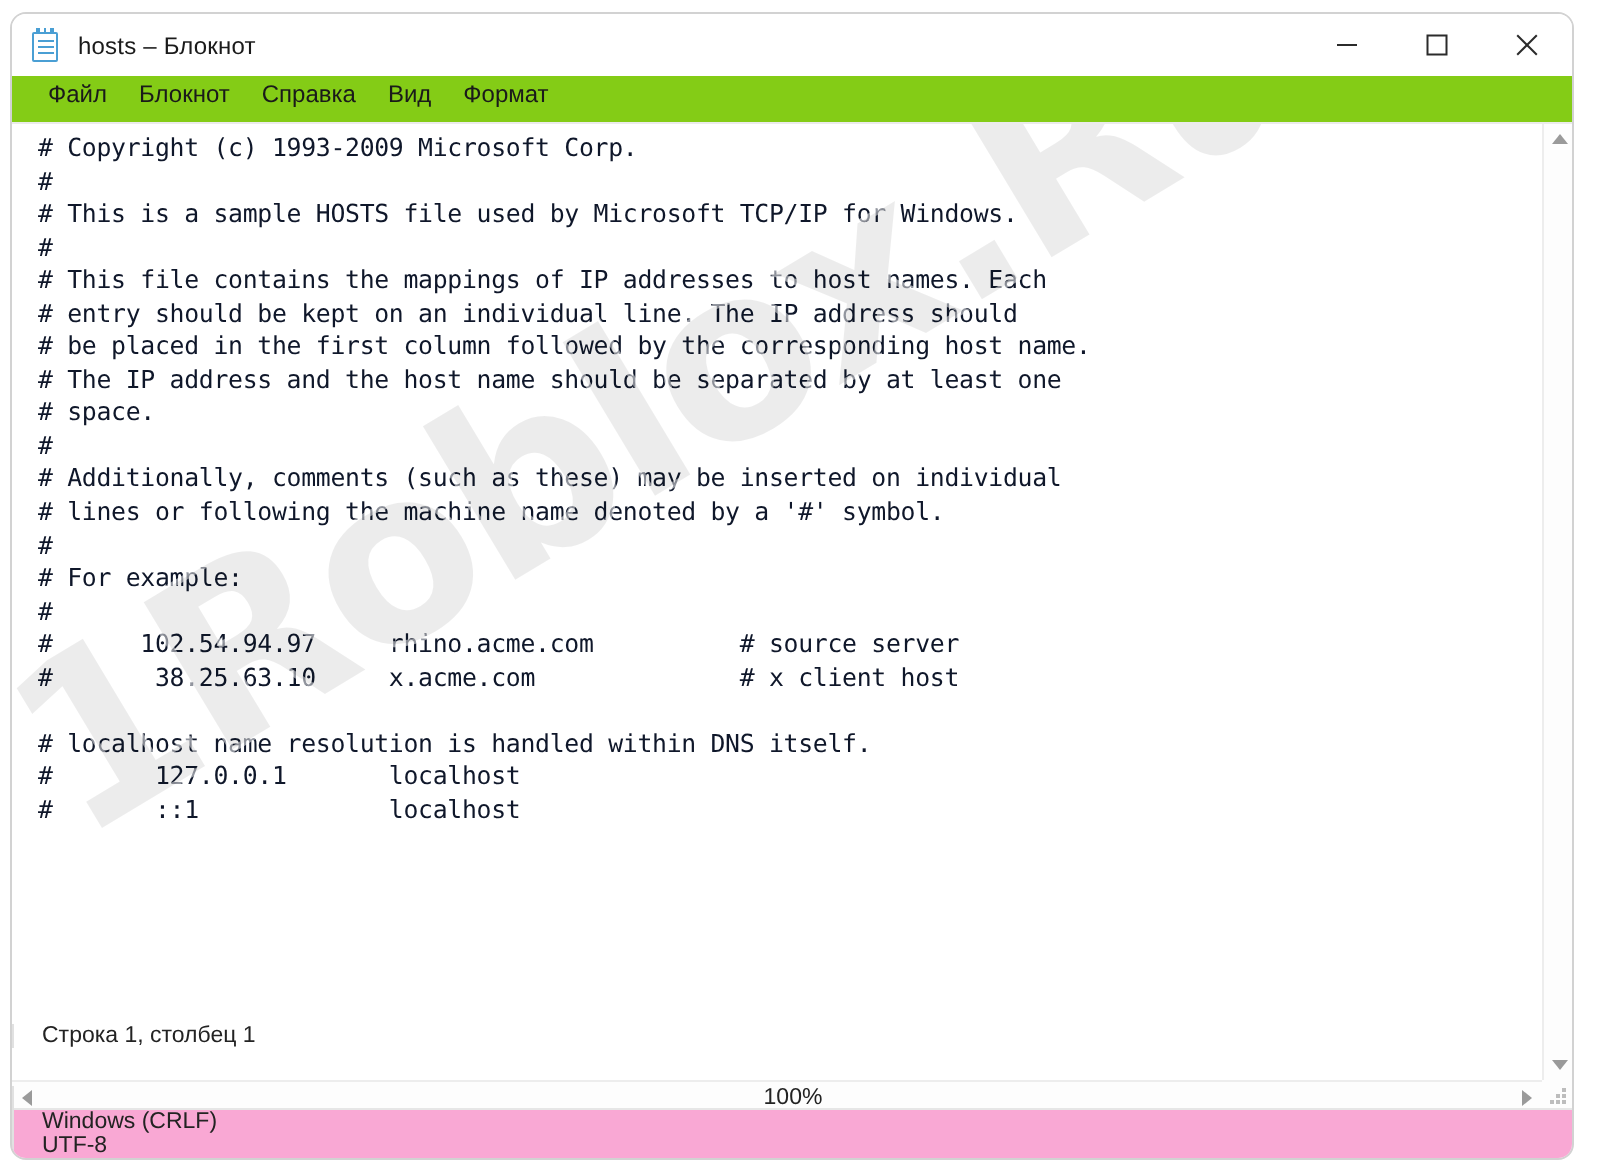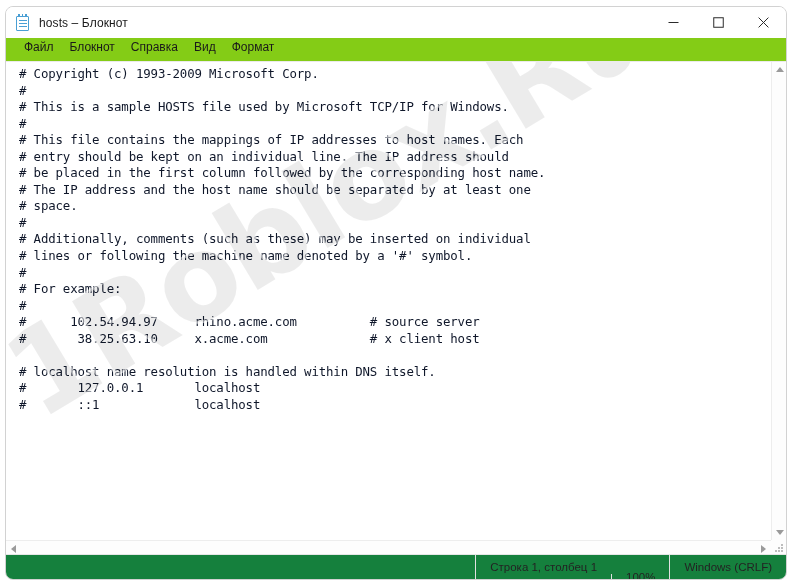--- a/index.html
+++ b/index.html
@@ -209,27 +209,28 @@
     background: #bdbdbd;
     display: block;
   }
 
   
   .statusbar {
     position: absolute;
     left: 0; bottom: 0;
     width: 100%;
     height: 25px;
-    background: #15803d;
+    background: #f9a8d4;
     border-top: 1px solid #e6e6e6;
     display: flex;
     align-items: stretch;
     justify-content: flex-end;
     font-size: 11.5px;
     color: #232323;
+    flex-direction: column;
   }
   .sb-cell {
     display: flex;
     align-items: center;
     padding: 0 14px;
     border-left: 1px solid #e1e1e1;
     white-space: nowrap;
   }
   .sb-cell.pos      { min-width: 128px; justify-content: flex-start; }
   .sb-cell.zoom     { min-width: 58px;  justify-content: center; margin-top: 19px; }
@@ -344,16 +345,17 @@
             <i style="left:4px;top:7px;"></i>
             <i style="left:7px;top:7px;"></i>
         </span>
       </div>
     </div>
 
     <div class="statusbar">
       <div class="sb-cell pos">Строка 1, столбец 1</div>
       <div class="sb-cell zoom">100%</div>
       <div class="sb-cell eol">Windows (CRLF)</div>
+      <div class="sb-cell enc">UTF-8</div>
     </div>
 
   </div>
 </div>
 
 </body></html>

